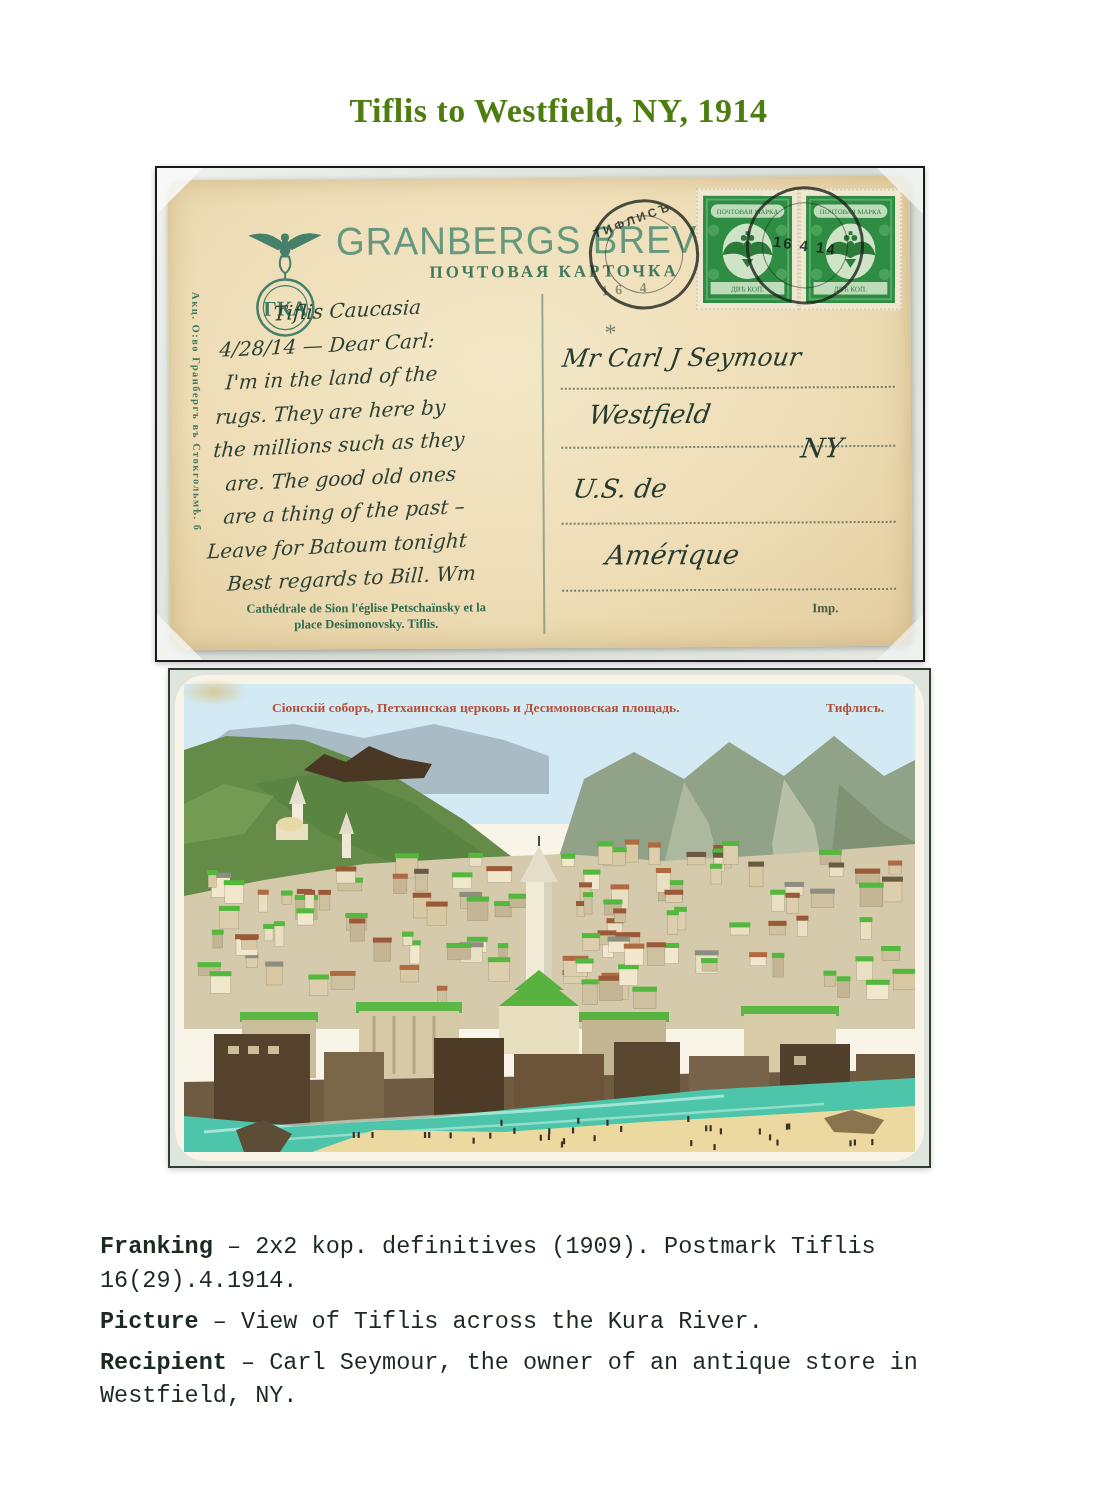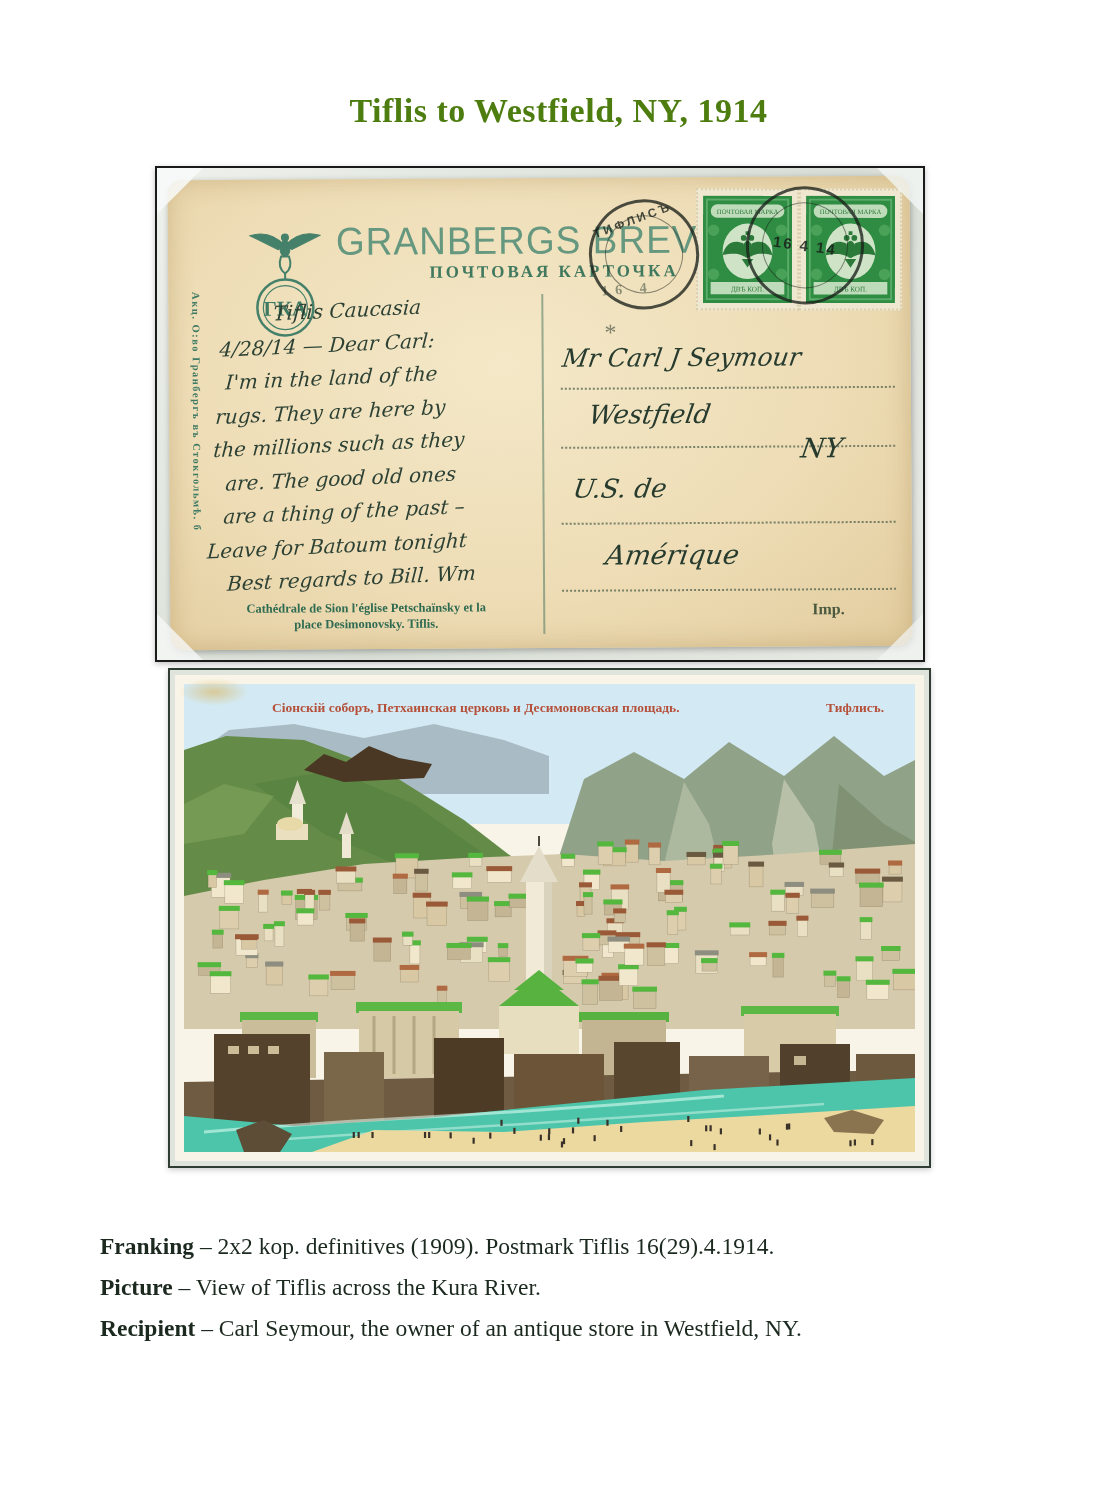--- a/index.html
+++ b/index.html
@@ -57,34 +57,34 @@
   .pm-right{left:578px;top:10px;width:112px;height:112px;transform:rotate(8deg);}
   .pm-town{position:absolute;top:9px;left:50%;transform:translateX(-50%) rotate(-2deg);
     font-family:"Liberation Sans",sans-serif;font-size:12px;font-weight:bold;letter-spacing:3px;
     color:rgba(25,32,26,.8);}
   .pm-date{position:absolute;top:50%;left:50%;transform:translate(-50%,-50%);
     font-family:"Liberation Sans",sans-serif;font-size:15px;font-weight:bold;letter-spacing:2px;
     color:rgba(25,32,26,.85);white-space:nowrap;}
   .pm-faint{position:absolute;left:433px;top:104px;font-size:14px;letter-spacing:7px;font-weight:bold;
     color:rgba(40,60,45,.5);transform:rotate(-4deg);z-index:1;}
   .pm-star{position:absolute;left:436px;top:142px;font-size:24px;color:rgba(35,50,40,.55);}
-  .imp{position:absolute;left:642px;top:424px;font-size:16px;font-weight:bold;color:#4a5a3f;}
+  .imp{position:absolute;left:642px;top:424px;font-size:13px;font-weight:bold;color:#4a5a3f;}
 
   
   .frame-front{position:absolute;left:168px;top:668px;width:763px;height:500px;box-sizing:border-box;
     border:2px solid #2f3d34;background:#dfe5dc;padding:5px;box-shadow:0 2px 6px rgba(0,0,0,.2);}
-  .photo{width:100%;height:100%;background:#f8f4e7;box-sizing:border-box;padding:9px;position:relative;}
+  .photo{width:100%;height:100%;background:#f8f4e7;box-sizing:border-box;padding:9px;position:relative;border-radius:30px;}
   .photo::before{content:"";position:absolute;left:4px;top:3px;width:70px;height:28px;
     background:radial-gradient(ellipse,rgba(220,175,80,.55),transparent 70%);z-index:2;}
   .photo svg{width:100%;height:100%;display:block;}
 
   
   .desc{position:absolute;left:100px;top:1230px;width:906px;color:#1b291f;
     font-size:23.5px;line-height:33.5px;}
-  .desc p{margin:0 0 7.5px 0;}
+  .desc p{margin:0 0 7.5px 0;font-family:Liberation Mono, monospace;}
 </style>
 </head>
 <body>
 
 <div class="page">
 
   <div class="title">Tiflis to Westfield, NY, 1914</div>
 
   <div class="frame-back">
     <div class="card">

